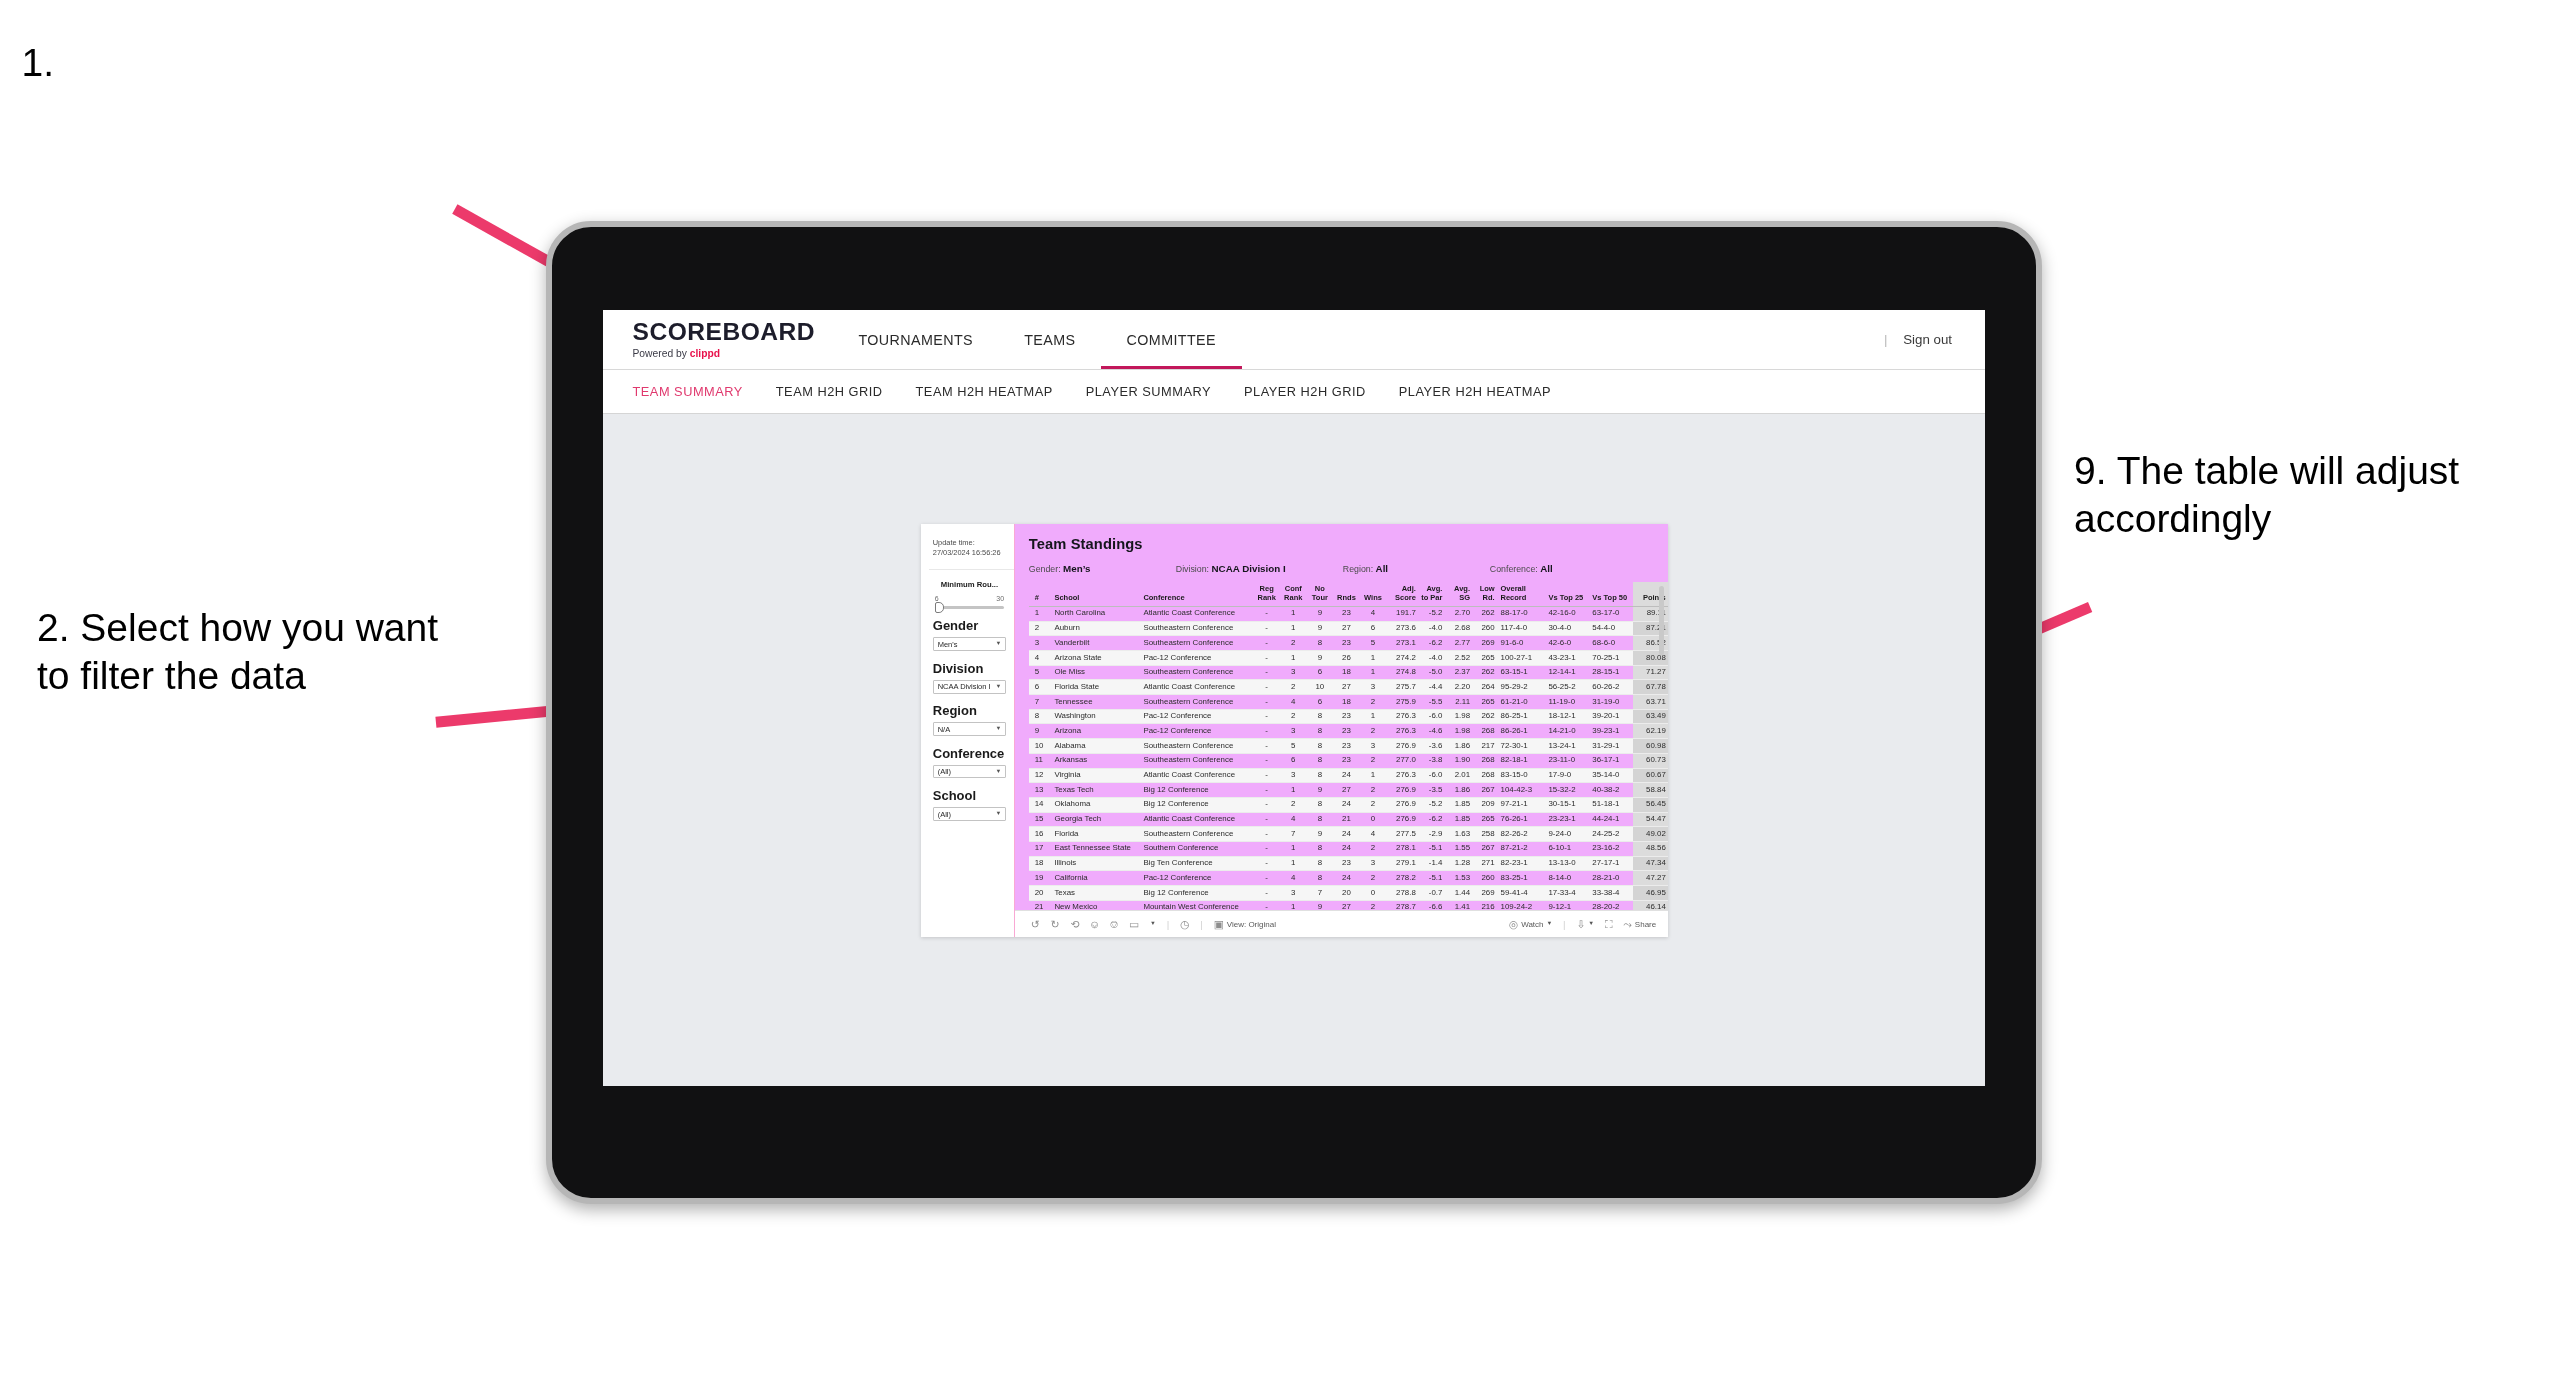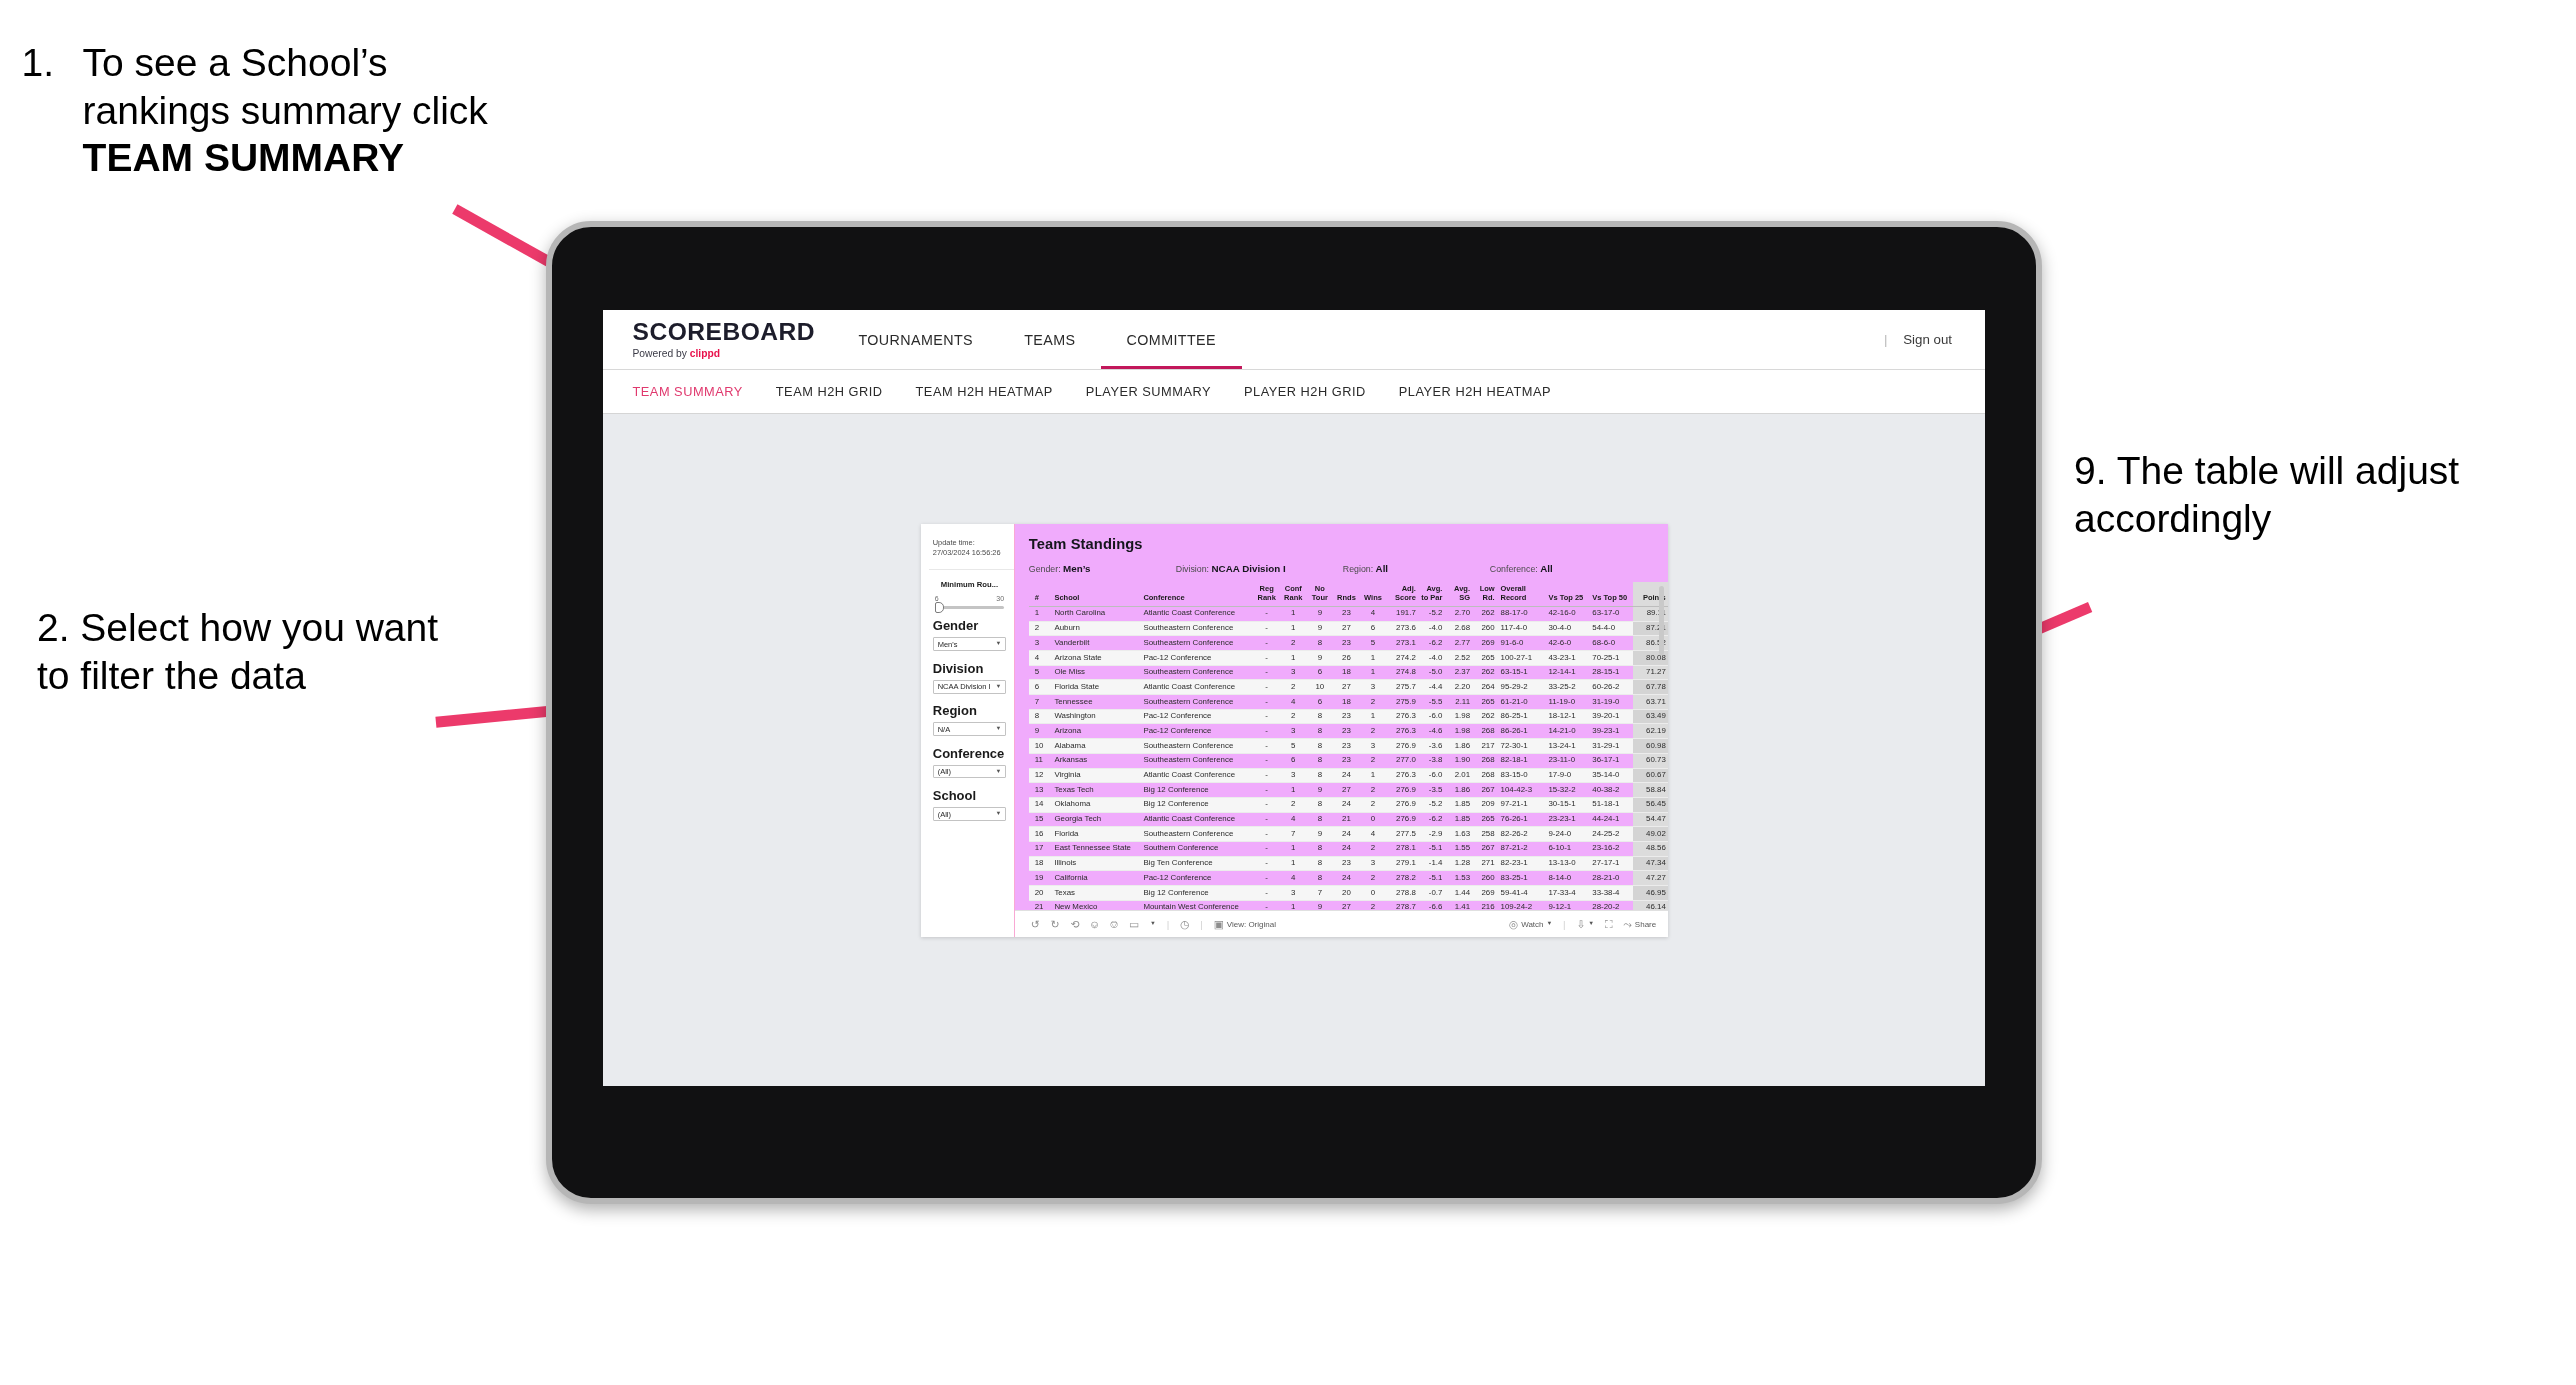--- a/index.html
+++ b/index.html
@@ -132,21 +132,20 @@
   .tb-ico{font-size:10.8px;color:#8d8d8d;line-height:1;cursor:pointer;}
   .tb-sep{color:#d2d2d2;font-size:9.8px;}
   .tb-item{display:flex;align-items:center;gap:2.9px;cursor:pointer;color:#5a5a5a;}
   .tb-right{margin-left:auto;display:flex;align-items:center;gap:10.8px;}
 </style>
 </head>
 <body>
 
 <div class="anno" id="anno-1">
   <span class="num">1.</span>
-  <span class="txt"><span>To see a School’s rankings summary click </span><b>TEAM SUMMARY</b></span>
 </div>
 
 <div class="anno" id="anno-2">2. Select how you want to filter the data</div>
 <div class="anno" id="anno-3">9. The table will adjust accordingly</div>
 
 <div class="arrow" id="arrow-1" style="left:447px;top:201px;">
   <svg width="216" height="128" viewBox="0 0 220 130">
     <defs>
         <marker id="ah1" markerWidth="5" markerHeight="5" refX="2.2" refY="2.5" orient="auto">
       <path d="M0,0 L5,2.5 L0,5 z" fill="#ec3a6b"></path>
@@ -398,21 +397,21 @@
                     <td class="c-n">-</td>
                     <td class="c-n">2</td>
                     <td class="c-n">10</td>
                     <td class="c-n">27</td>
                     <td class="c-n">3</td>
                     <td class="c-score">275.7</td>
                     <td class="c-par">-4.4</td>
                     <td class="c-sg">2.20</td>
                     <td class="c-low">264</td>
                     <td class="c-rec">95-29-2</td>
-                    <td class="c-t25">33-25-2</td>
+                    <td class="c-t25">56-25-2</td>
                     <td class="c-t50">60-26-2</td>
                     <td class="c-pts">67.78</td>
                   </tr>
                   <tr>
                     <td class="c-rank">7</td>
                     <td class="c-school">Tennessee</td>
                     <td class="c-conf">Southeastern Conference</td>
                     <td class="c-n">-</td>
                     <td class="c-n">4</td>
                     <td class="c-n">6</td>

